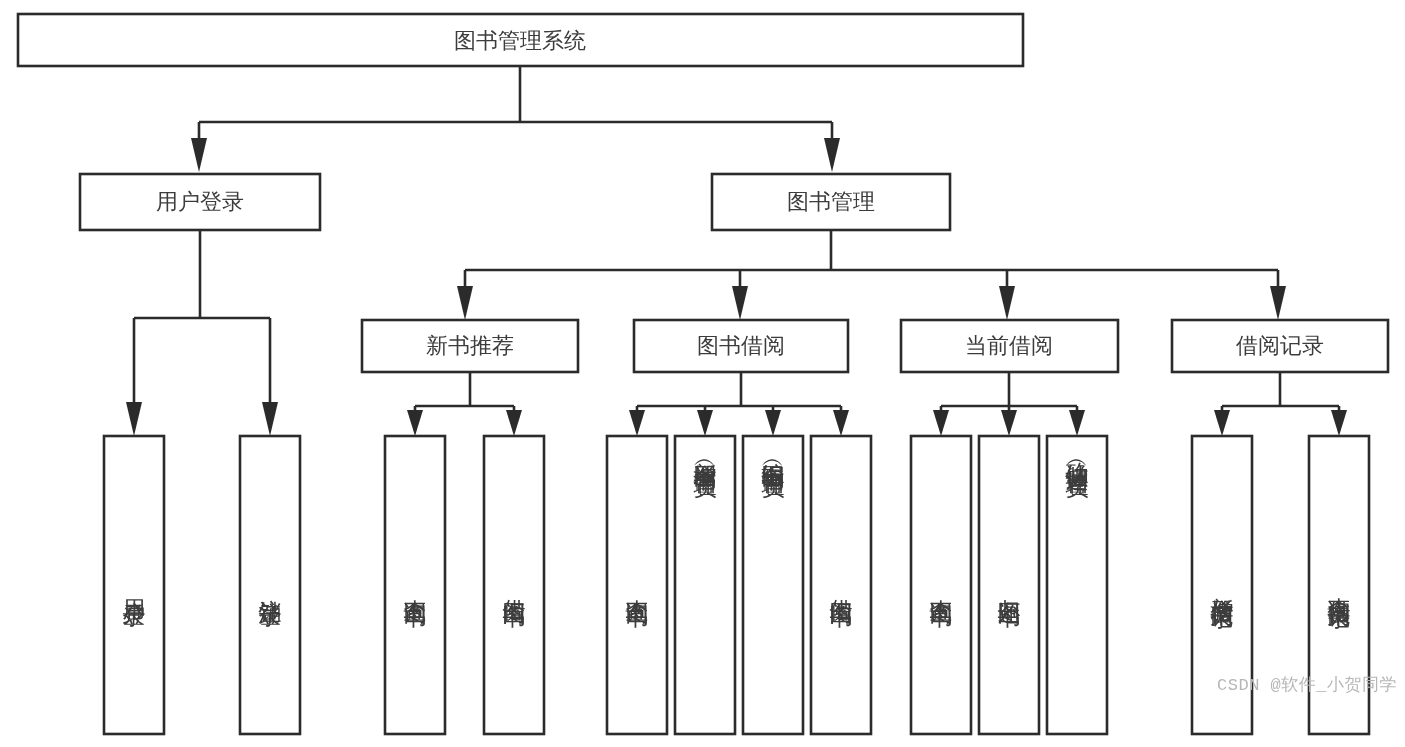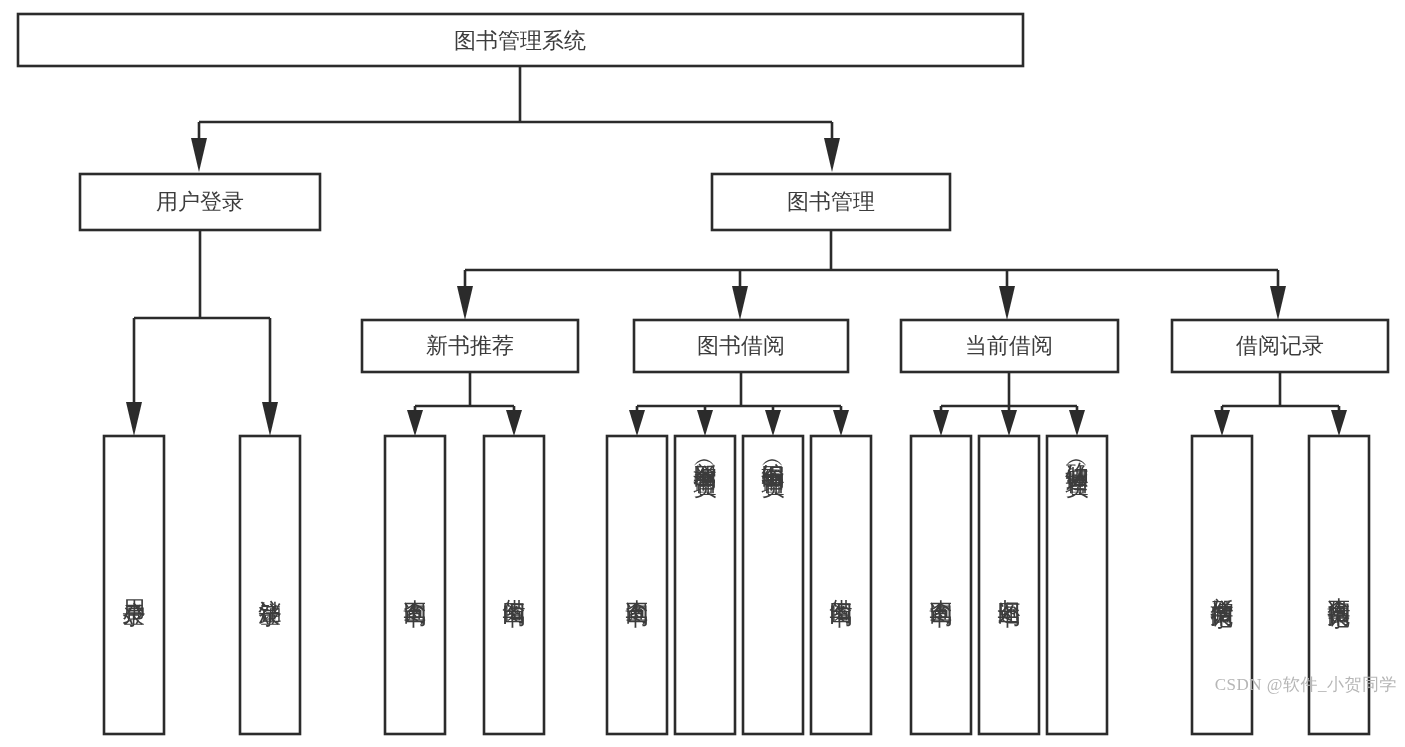--- a/index.html
+++ b/index.html
@@ -63,21 +63,21 @@
     font-size: 23px;
     line-height: 1.18;
     letter-spacing: 2px;
     color: #3c3c3c;
     white-space: nowrap;
   }
   .watermark {
     position: absolute;
     right: 8px;
     bottom: 6px;
-    font-family: Liberation Serif, serif;
+    font-family: Liberation Mono, monospace;
     font-size: 17px;
     color: #b6b6b6;
     letter-spacing: 0.5px;
     white-space: nowrap;
   }
 </style>
 </head>
 <body>
 
 <div id="diagram-root">

